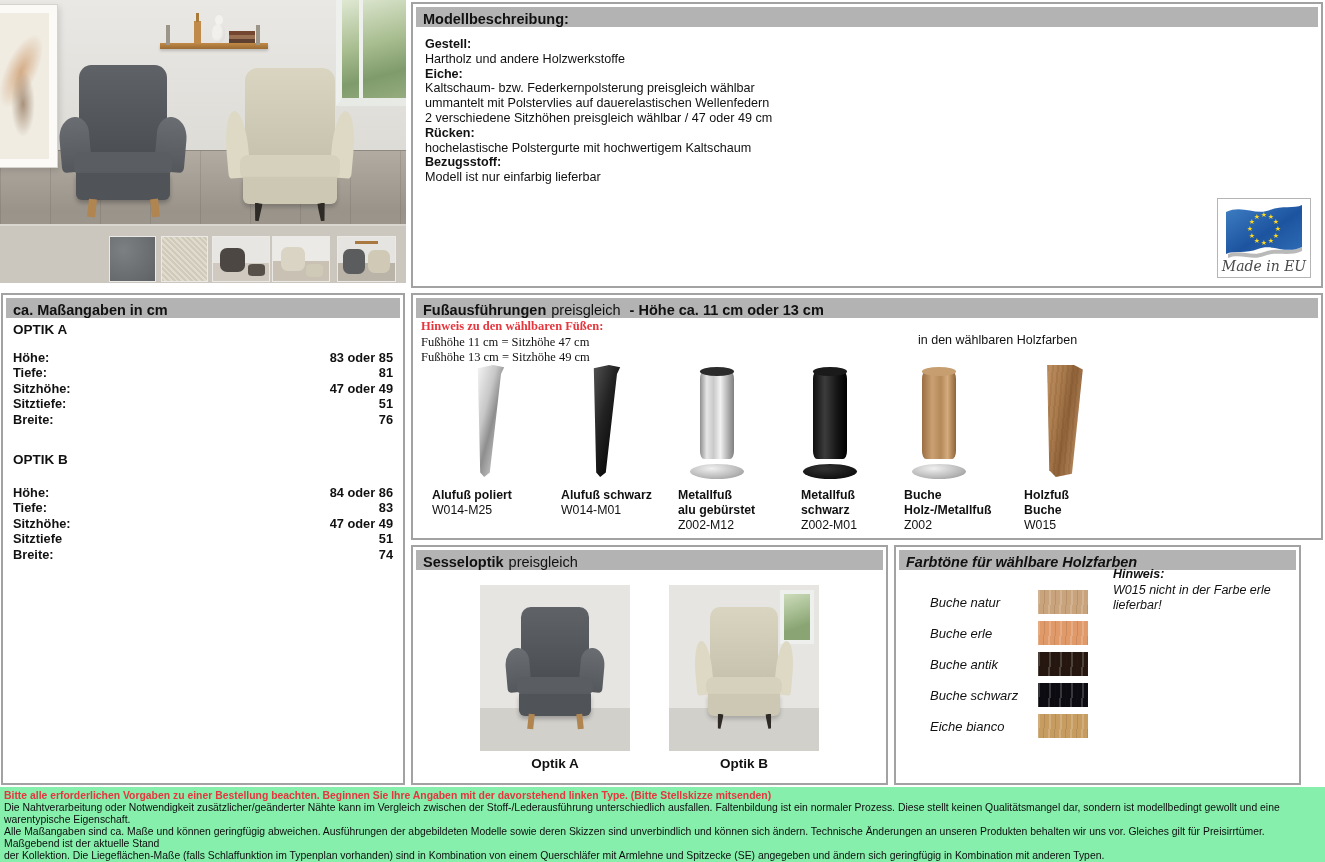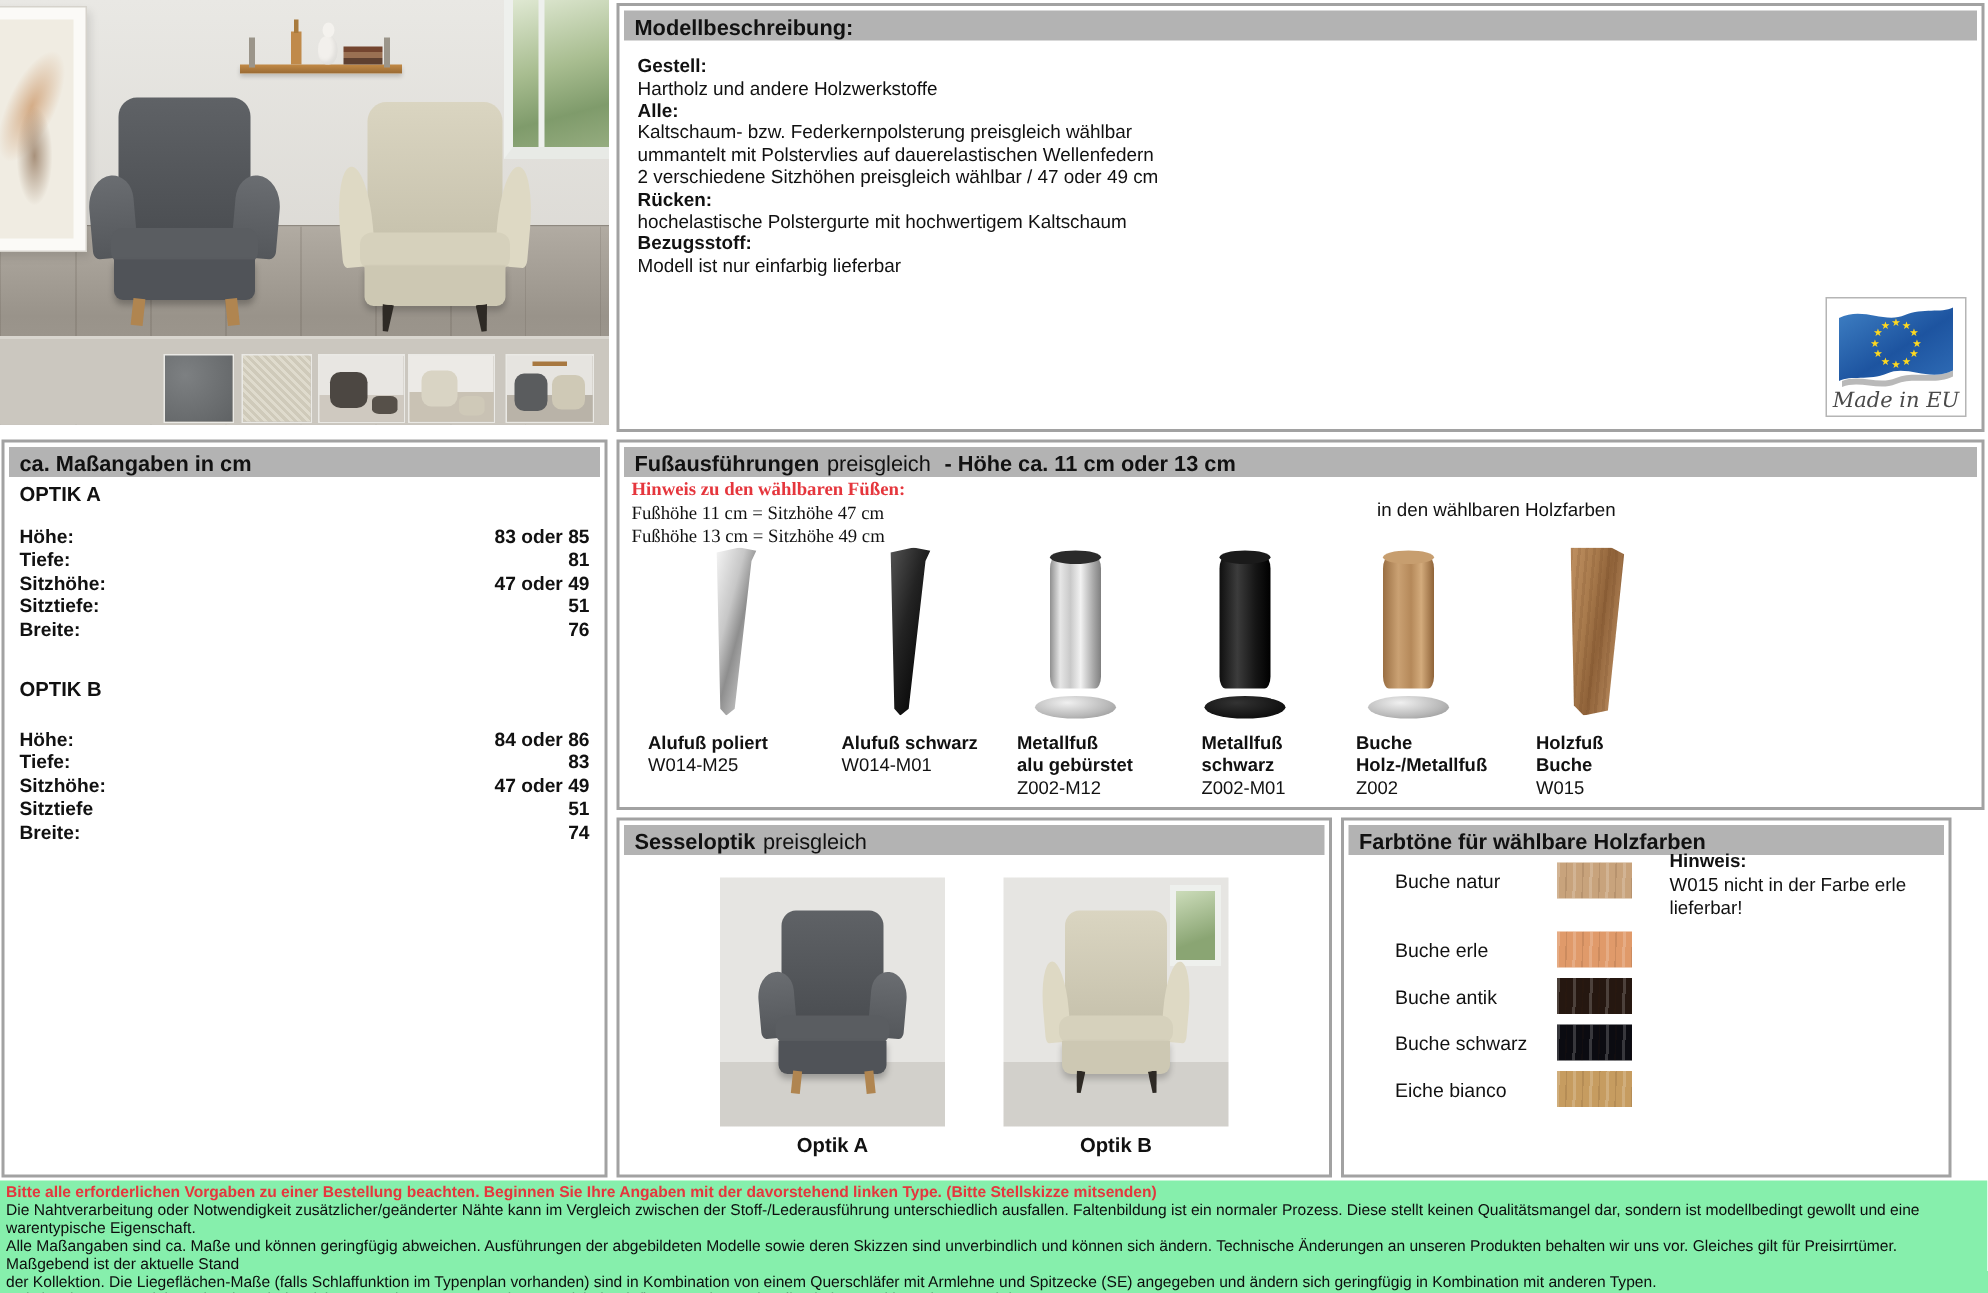--- a/index.html
+++ b/index.html
@@ -114,21 +114,21 @@
   .cyl-wood .shaft{background:linear-gradient(90deg,#9a6f43,#caa173 30%,#b5895a 55%,#d3ab7c 75%,#8f6338);}
   .cyl-wood .cap{background:#c79e6f;}
   
   #sessel{left:411px;top:545px;width:477px;height:240px;}
   .opt-img{position:absolute;top:38px;width:150px;height:166px;
            background:linear-gradient(#e6e5e2 74%,#d2d0cb 74%);overflow:hidden;}
   .opt-label{position:absolute;top:209px;width:150px;text-align:center;font-weight:bold;font-size:13.5px;}
   .mini-window{position:absolute;right:5px;top:5px;width:34px;height:54px;box-sizing:border-box;
            border:4px solid #eef0ed;background:linear-gradient(160deg,#ccdcba,#8aa573 70%);}
   
-  #farb{left:894px;top:545px;width:407px;height:240px;}
+  #farb{left:894px;top:545px;width:407px;height:240px;font-style:italic;}
   .wrow{position:absolute;left:34px;height:24px;display:flex;align-items:center;}
   .wrow .wl{width:104px;font-size:13px;}
   .wrow .sw{width:50px;height:24px;margin-left:4px;position:relative;overflow:hidden;}
   .wrow .sw::after{content:"";position:absolute;inset:0;
         background:repeating-linear-gradient(92deg,rgba(255,255,255,.18) 0 2px,rgba(0,0,0,0) 2px 6px,rgba(60,30,10,.12) 6px 7px,rgba(0,0,0,0) 7px 11px);}
   #farb .note{position:absolute;left:217px;top:20px;font-size:12.5px;line-height:15.5px;}
   #farb .note .nt{font-weight:bold;}
   
   #disc{left:0;top:787px;width:1325px;height:75px;background:#86efac;box-sizing:border-box;
         padding:3px 4px;font-size:10.4px;line-height:11.9px;color:#0d0d0d;}
@@ -199,21 +199,21 @@
     <span>Modellbeschreibung:</span>
   </div>
   <div style="position:absolute;left:12px;top:33px;right:120px;">
     <div class="mrow">
       <div class="rl">Gestell:</div>
       <div>
           <div>Hartholz und andere Holzwerkstoffe</div>
         </div>
     </div>
     <div class="mrow">
-      <div class="rl">Alle:</div>
+      <div class="rl">Eiche:</div>
       <div>
         <div>Kaltschaum- bzw. Federkernpolsterung preisgleich wählbar</div>
         <div>ummantelt mit Polstervlies auf dauerelastischen Wellenfedern</div>
         <div>2 verschiedene Sitzhöhen preisgleich wählbar / 47 oder 49 cm</div>
       </div>
     </div>
     <div class="mrow">
       <div class="rl">Rücken:</div>
       <div>
           <div>hochelastische Polstergurte mit hochwertigem Kaltschaum</div>
@@ -406,21 +406,21 @@
 </div>
 
 <div id="farb" class="panel">
   <div class="phead">
     <span>Farbtöne für wählbare Holzfarben</span>
   </div>
   <div class="note">
     <div class="nt">Hinweis:</div>
     <div>W015 nicht in der Farbe erle lieferbar!</div>
   </div>
-  <div class="wrow" style="top:28px;">
+  <div class="wrow" style="top:43px;">
     <div class="wl">Buche natur</div>
     <div class="sw" style="background-color: rgb(200, 163, 124);"></div>
   </div>
   <div class="wrow" style="top:74px;">
     <div class="wl">Buche erle</div>
     <div class="sw" style="background-color: rgb(224, 154, 106);"></div>
   </div>
   <div class="wrow" style="top:105px;">
     <div class="wl">Buche antik</div>
     <div class="sw" style="background-color: rgb(37, 23, 16);"></div>

